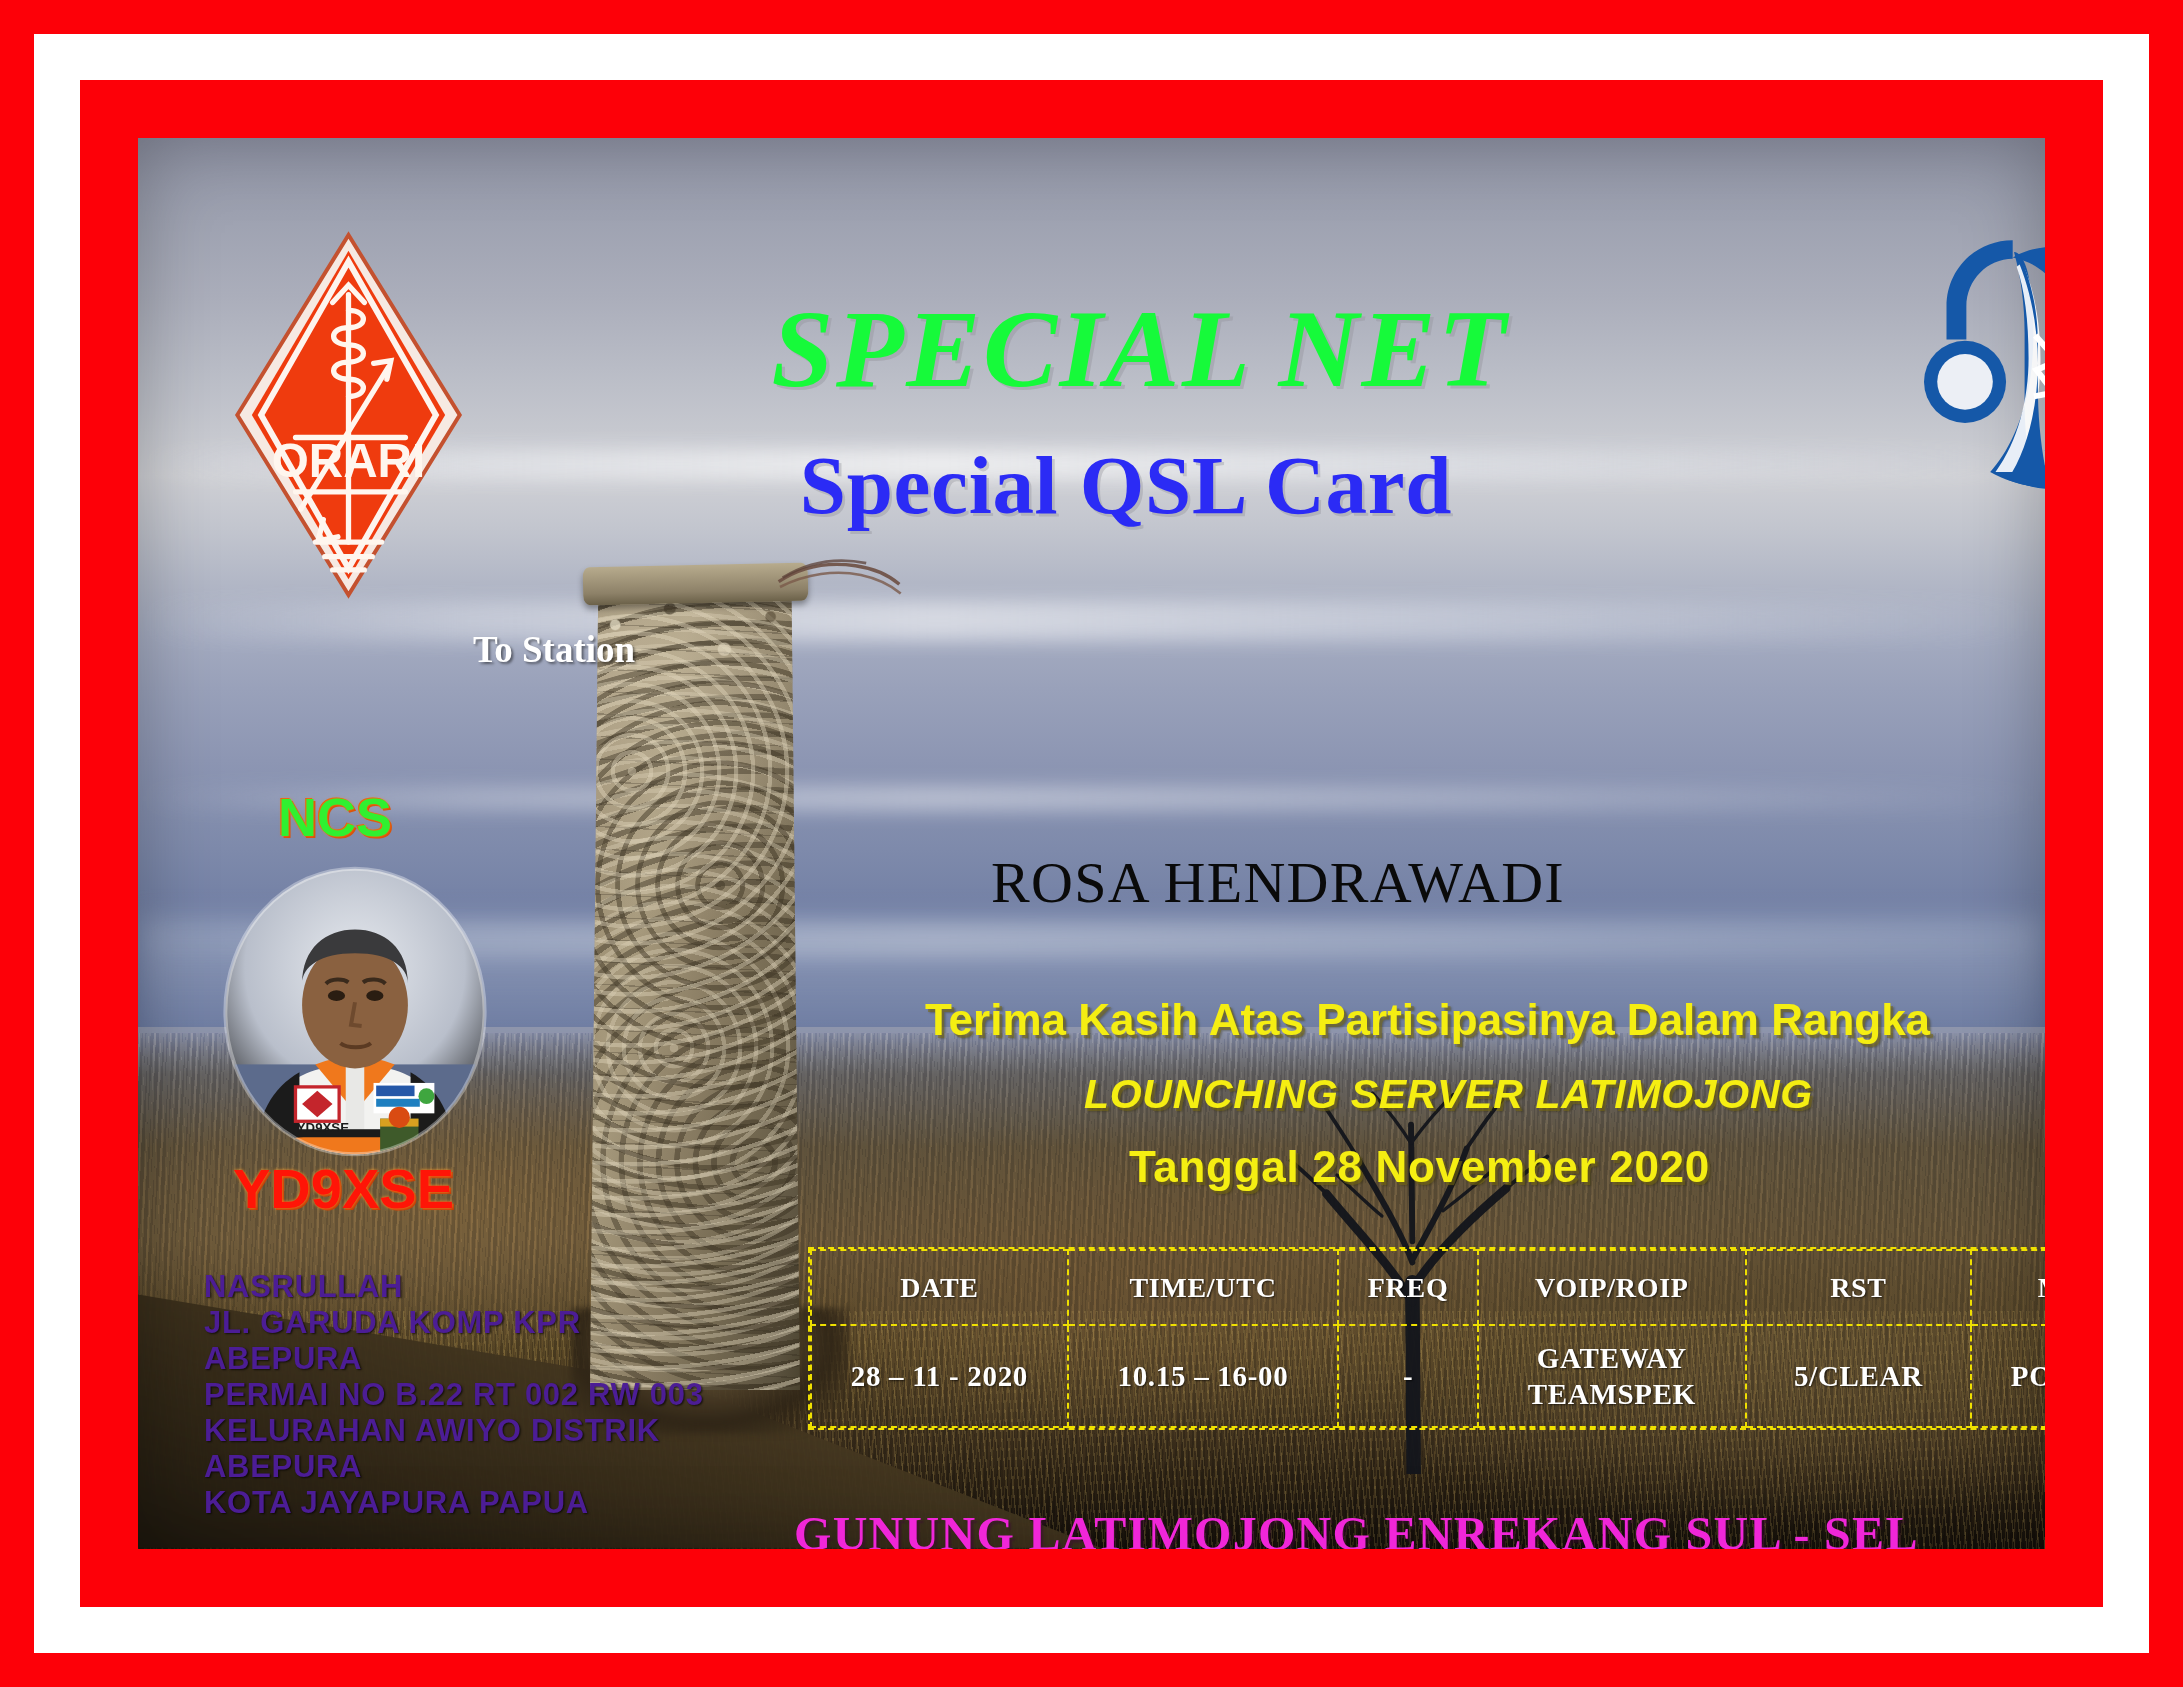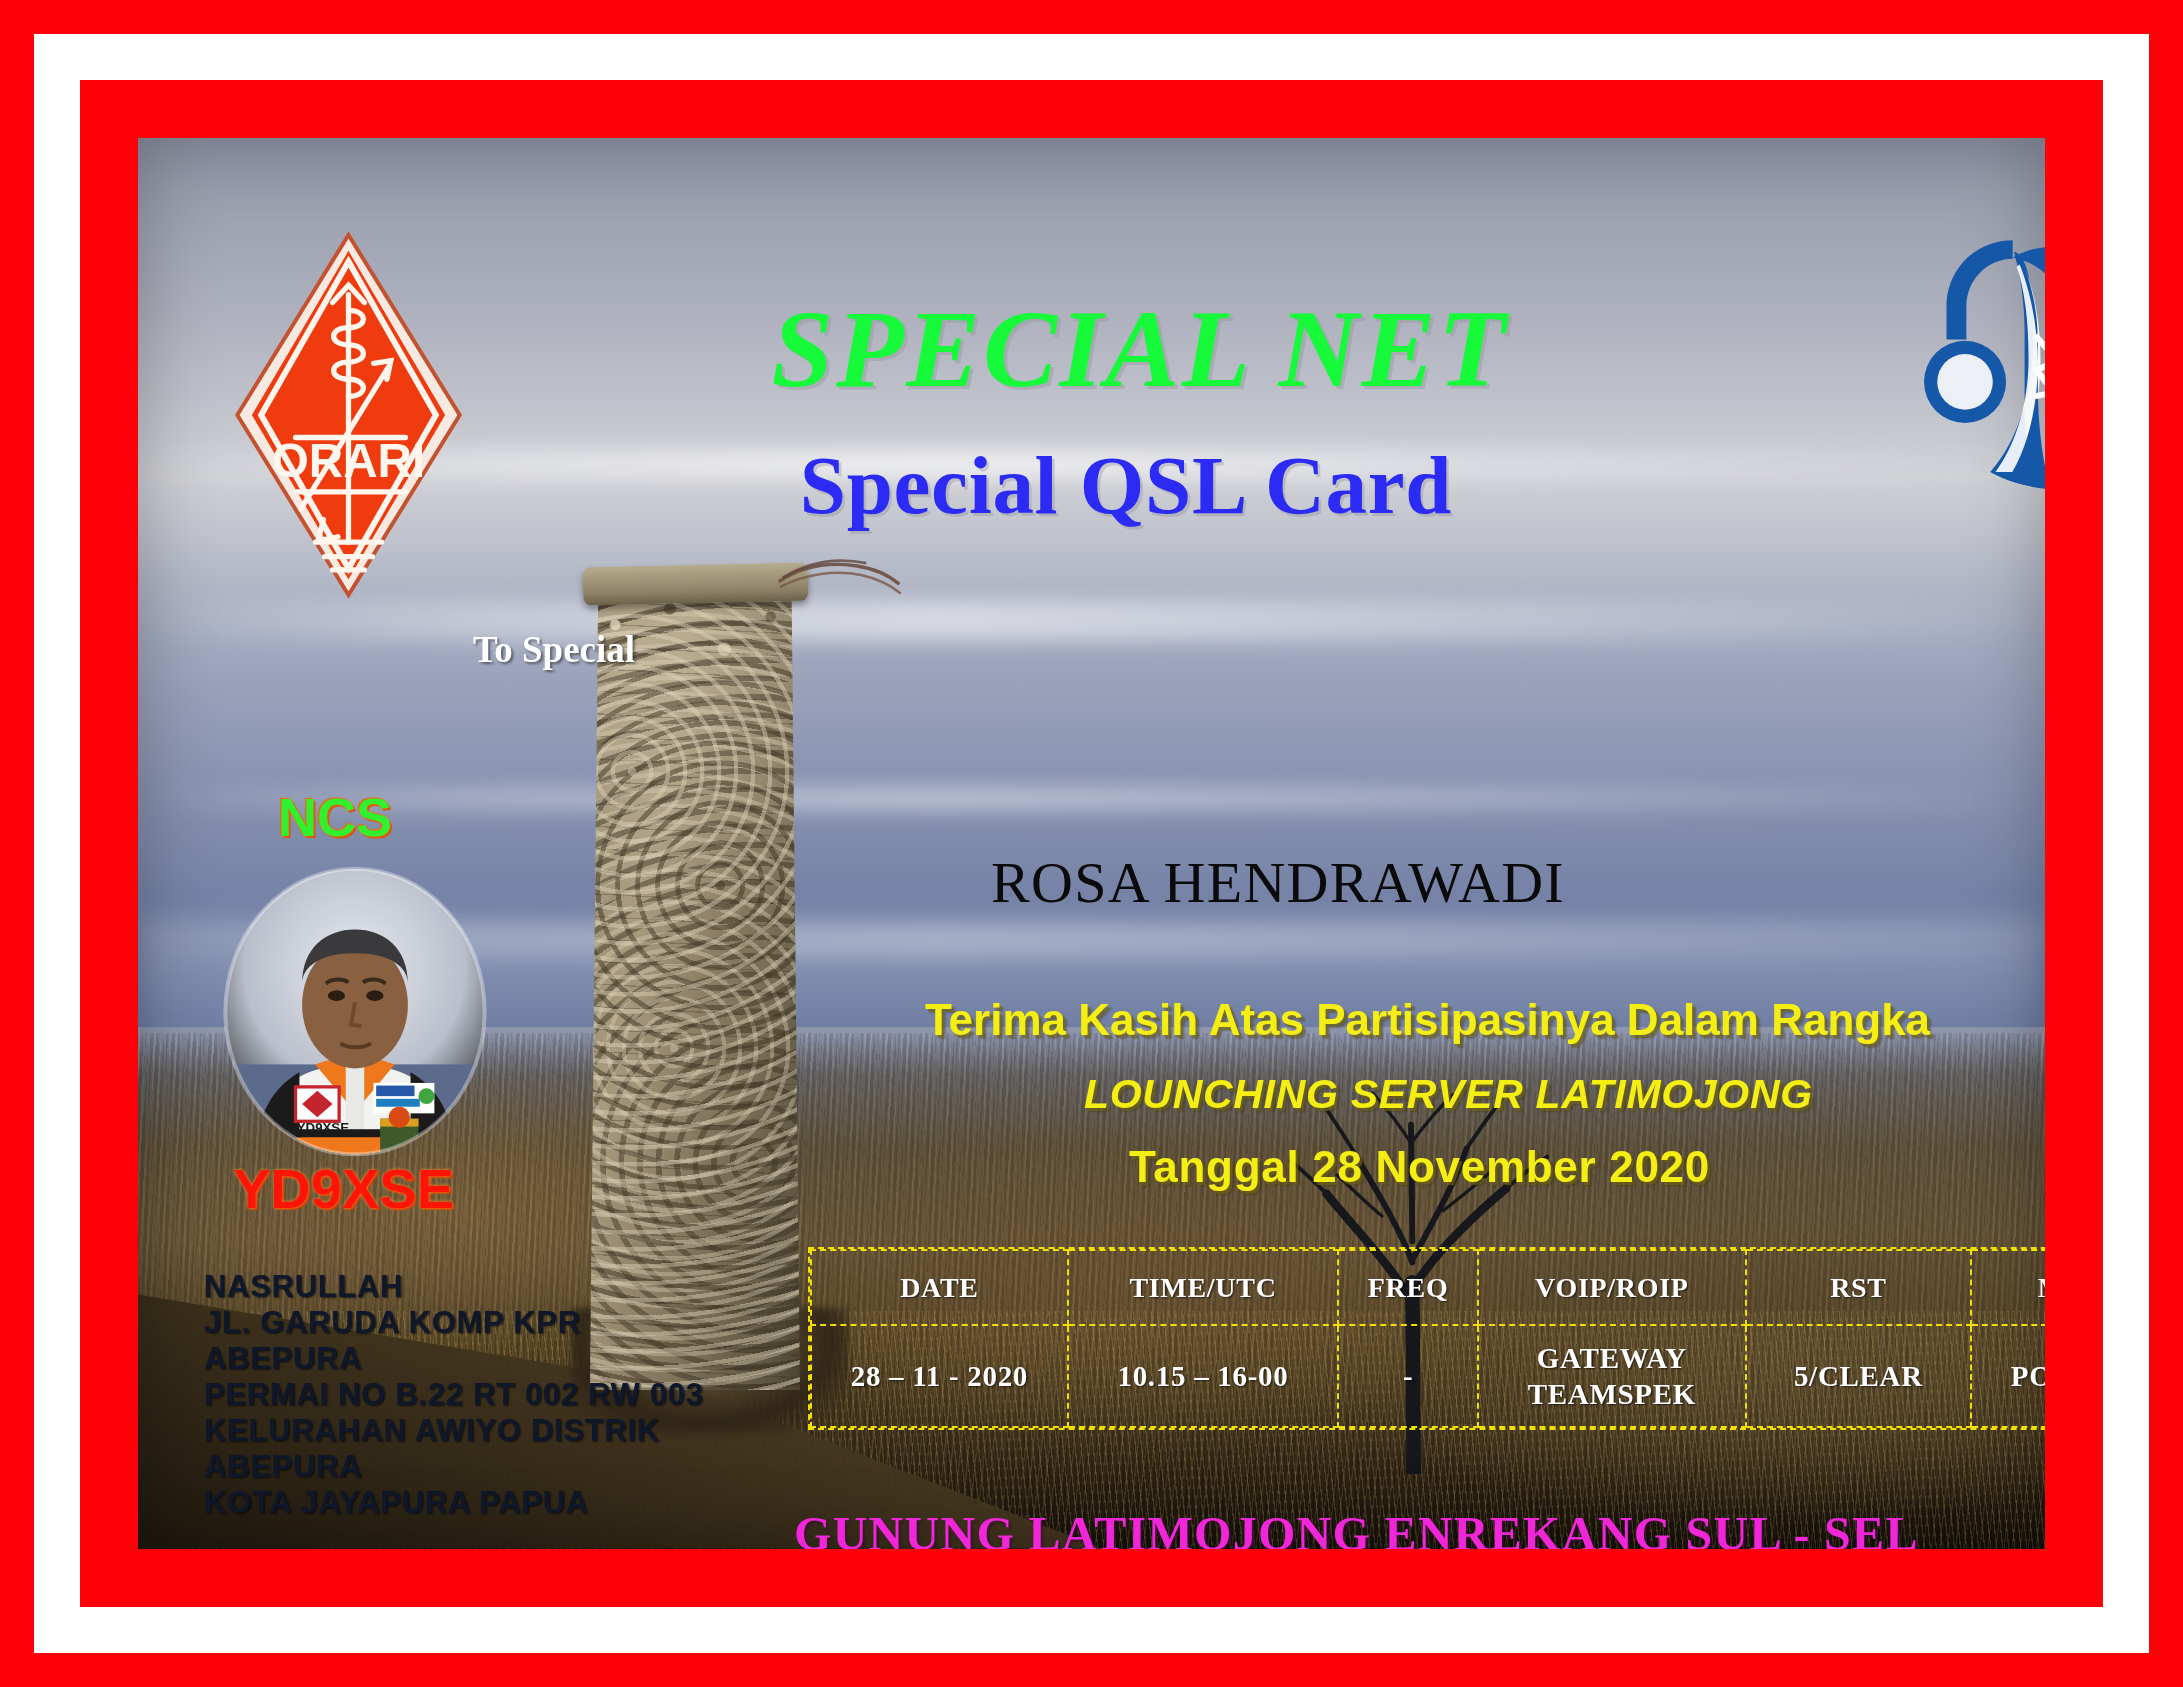--- a/index.html
+++ b/index.html
@@ -199,21 +199,21 @@
     font-family:"Liberation Sans",sans-serif;font-weight:bold;font-size:56px;color:#ff1507;
     text-shadow:0 0 3.3px #ff9d2a, 2px 2px 0 #c23a06;
   }
   #portrait{
     position:absolute;left:78px;top:728px;width:278px;height:291px;
   }
 
   #address-block{
     position:absolute;left:66px;top:1131px;width:543px;
     font-family:"Liberation Sans",sans-serif;font-weight:bold;font-size:31px;
-    color:#0f172a;line-height:36px;letter-spacing:0.7px;
+    color:#4c1d95;line-height:36px;letter-spacing:0.7px;
     text-shadow:1.3px 1.3px 2px rgba(0,0,0,.65);
   }
   #address-block div{white-space:nowrap;}
 
   
   #qso-table{
     position:absolute;left:670px;top:1109px;width:1385px;height:179px;
     border:2.6px dashed #efe000;border-collapse:collapse;
   }
   #qso-table table{width:100%;height:100%;border-collapse:collapse;table-layout:fixed;}
@@ -340,21 +340,21 @@
             <path d="M148,60 C166,96 176,150 176,206 C176,268 162,330 136,376 L108,376 C142,330 158,266 158,204 C158,148 152,100 140,66 Z" fill="#ffffff" opacity=".9"></path>
             <path d="M140,52 C160,96 172,156 172,212 C172,278 156,344 126,388 C146,396 168,400 190,400 C178,354 172,300 172,246 L172,180 C172,128 160,84 146,52 Z" fill="#1558a8"></path>
             <circle cx="62" cy="240" r="62" fill="#1558a8"></circle>
             <circle cx="62" cy="240" r="42" fill="#eceff5"></circle>
             <path d="M168,170 L202,208 L170,222 L196,256 L166,262" fill="none" stroke="#ffffff" stroke-width="9"></path>
           </svg>
 
           <div class="abs" id="title-special-net">SPECIAL NET</div>
           <div class="abs" id="title-qsl">Special QSL Card</div>
 
-          <div class="abs" id="to-station">To Special</div>
+          <div class="abs" id="to-station">To Station</div>
           <div class="abs" id="opname">ROSA HENDRAWADI</div>
 
           <div class="abs yellowline" id="thanks">Terima Kasih Atas Partisipasinya Dalam Rangka</div>
           <div class="abs yellowline" id="lounching">LOUNCHING SERVER LATIMOJONG</div>
           <div class="abs yellowline" id="tanggal">Tanggal  28  November  2020</div>
 
           <div class="abs" id="ncs">NCS</div>
 
           <svg id="portrait" viewBox="0 0 420 440">
             <defs>

